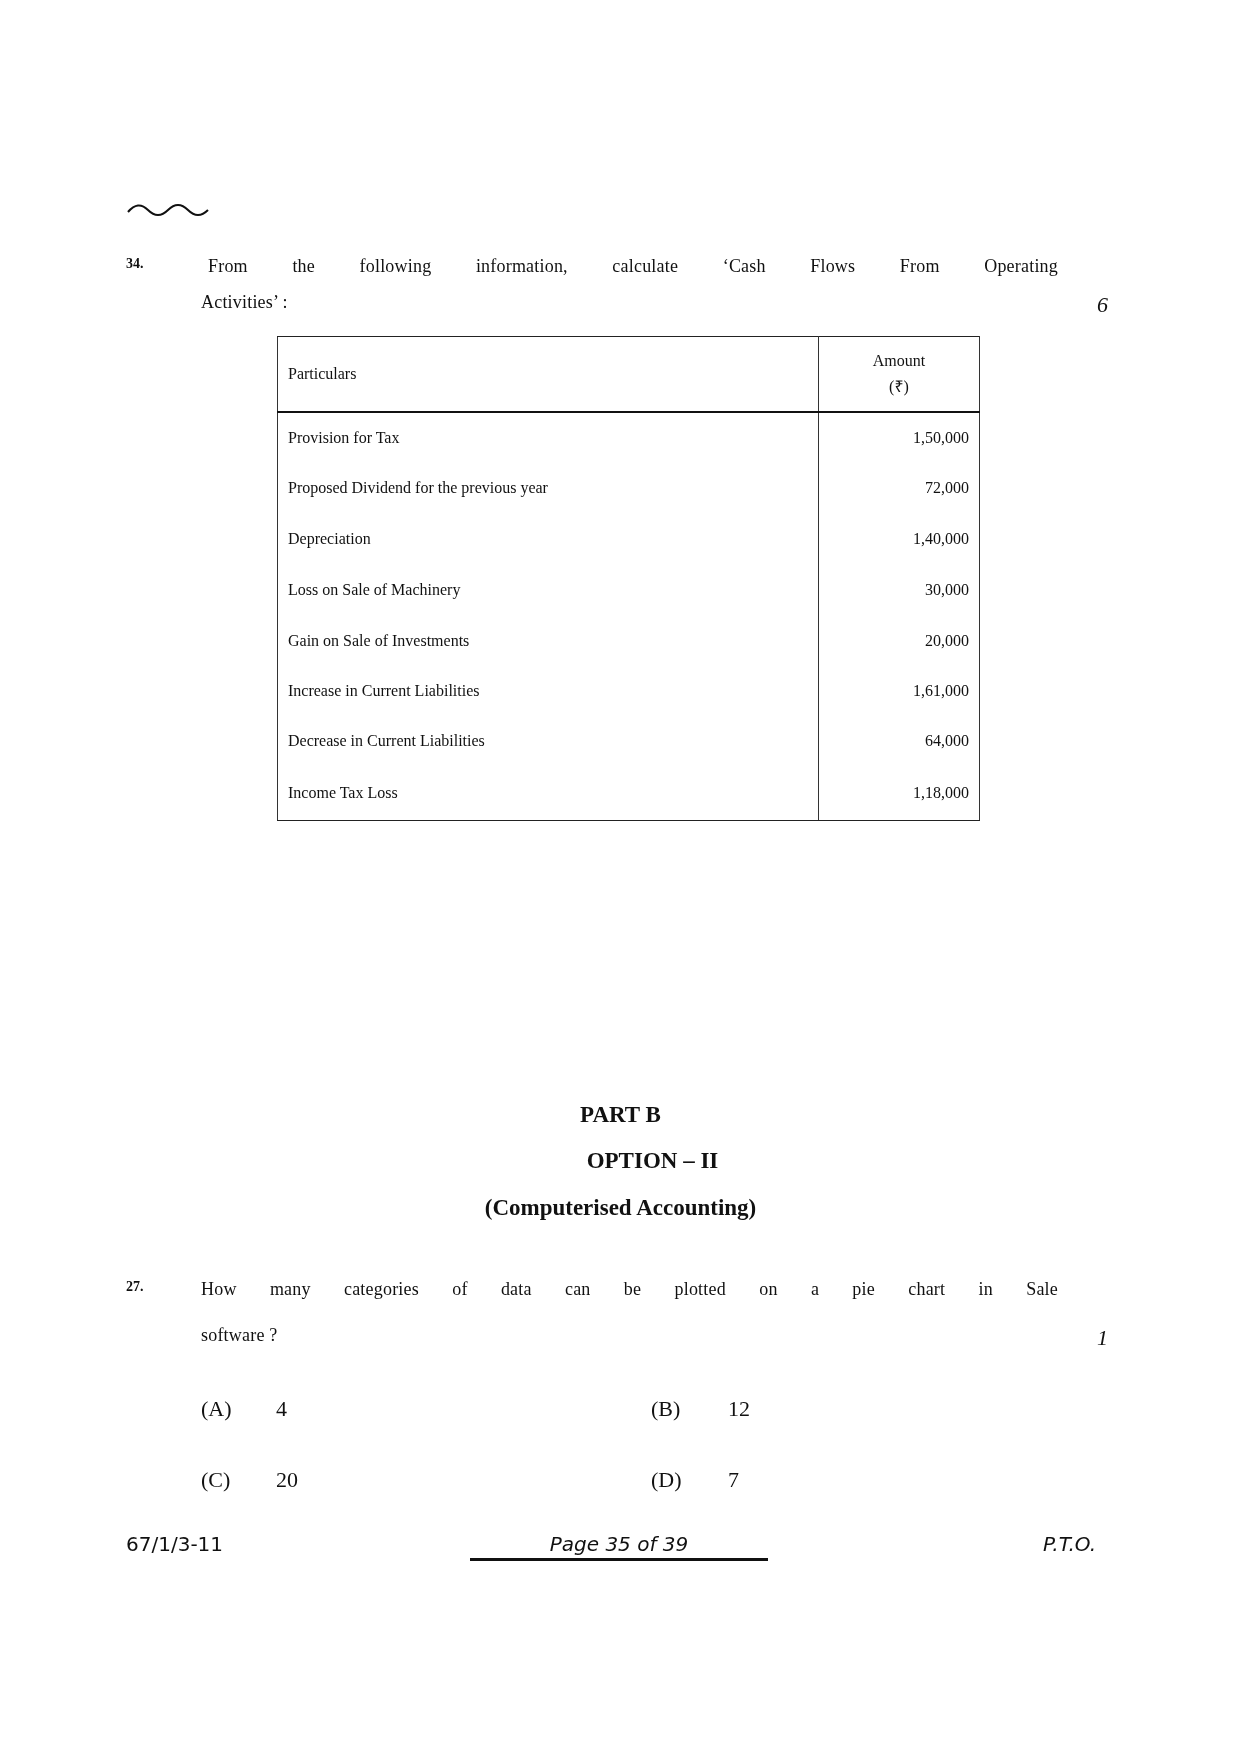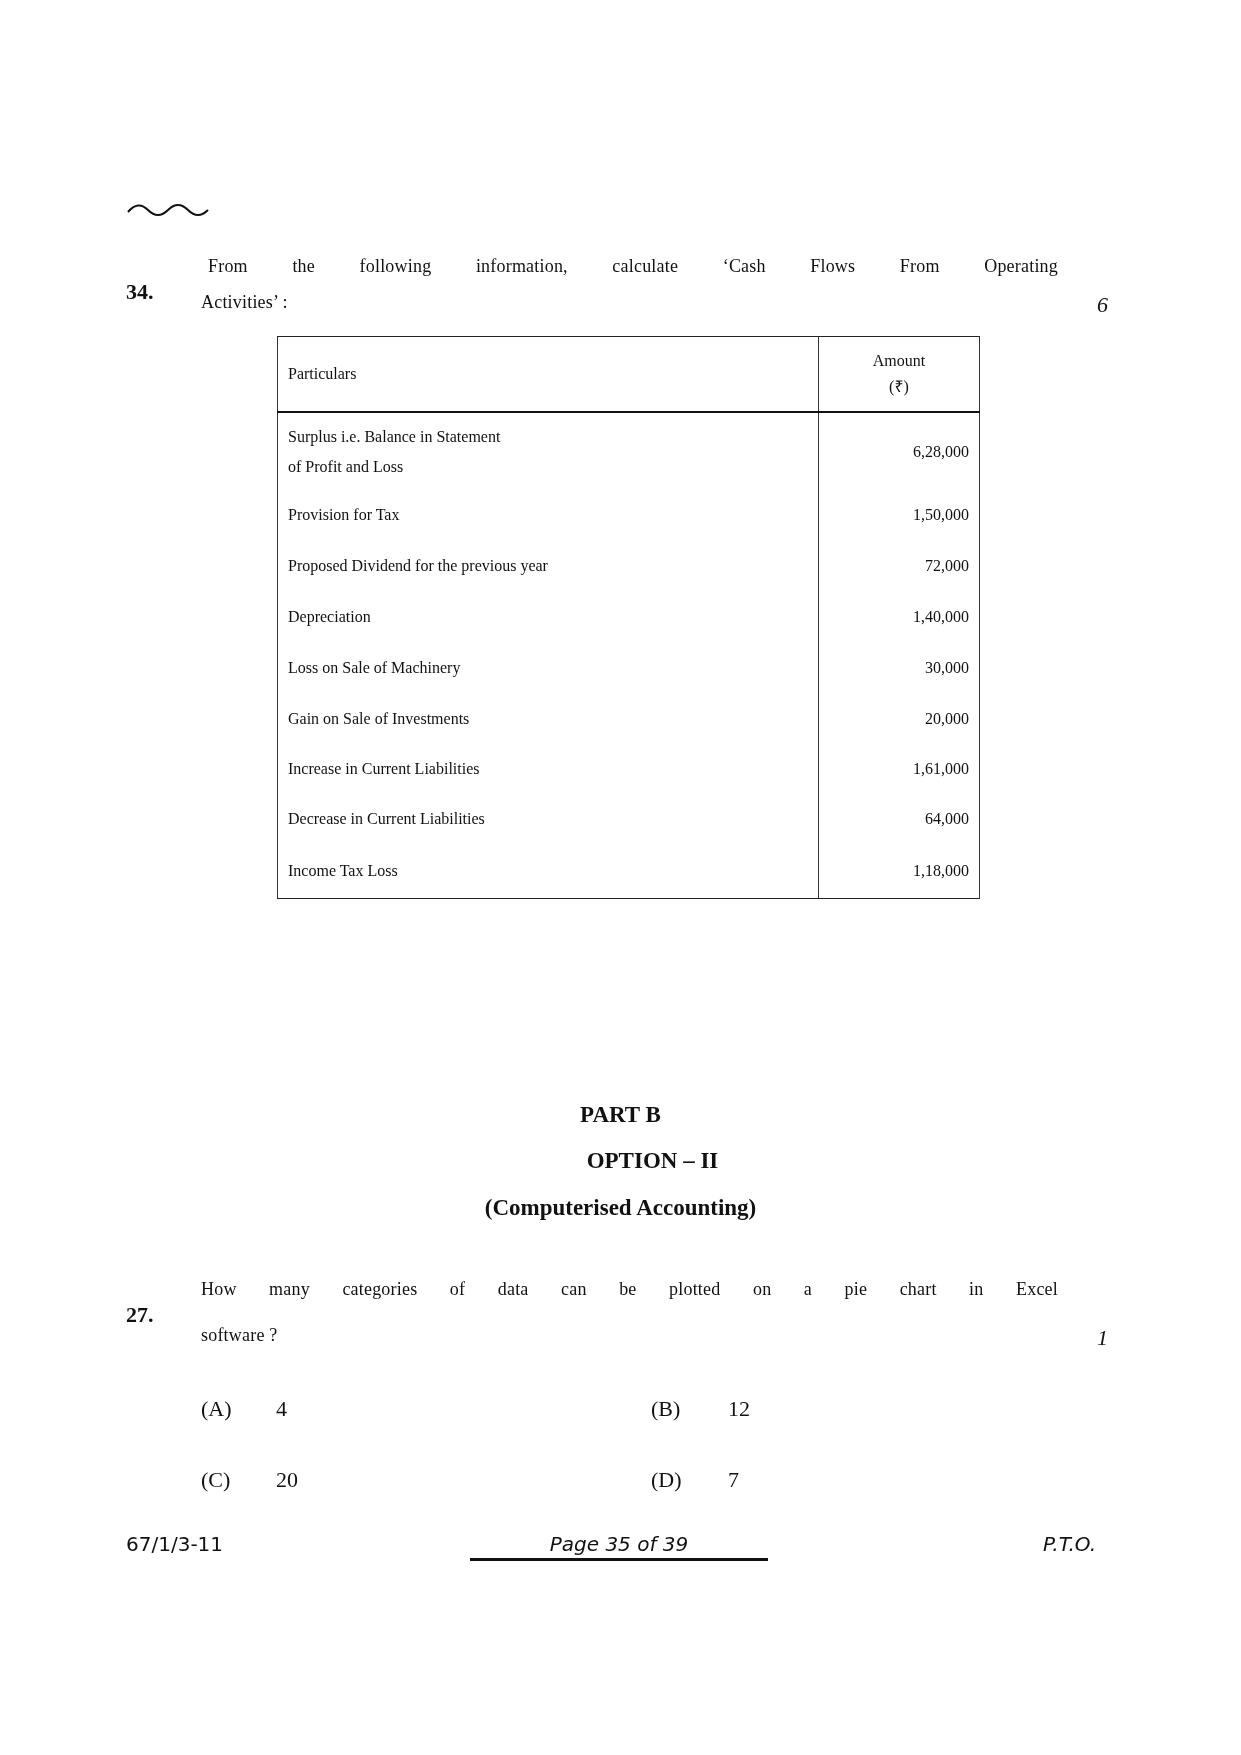--- a/index.html
+++ b/index.html
@@ -2,21 +2,21 @@
 <html><head>
   <meta charset="utf-8">
   <style>
     html, body { margin: 0; padding: 0; background: #ffffff; }
     body {
       width: 1241px; height: 1755px; position: relative; overflow: hidden;
       font-family: "DejaVu Serif", "Liberation Serif", serif; color: #111;
     }
     .abs { position: absolute; }
     .serif { font-family: "Liberation Serif", "DejaVu Serif", serif; }
-    .q-num { font-weight: bold; font-size: 22px; margin-top: 23px; }
+    .q-num { font-weight: bold; font-size: 14px; }
     .q-text { font-size: 18px; letter-spacing: 0.2px; }
     .marks { font-style: italic; font-size: 22px; }
     .wave { left: 126px; top: 198px; }
 
     table.data {
       position: absolute; left: 277px; top: 336px; width: 703px;
       border-collapse: collapse; font-size: 16px;
       font-family: Liberation Serif, serif;
     }
     table.data td, table.data th {
@@ -53,27 +53,20 @@
   <thead>
     <tr>
       <th class="part">Particulars</th>
       <th class="amt">
         <div>Amount</div>
         <div>(₹)</div>
       </th>
     </tr>
   </thead>
   <tbody>
-    <tr style="height:78px;">
-      <td class="part">
-          <div>Surplus i.e. Balance in Statement</div>
-          <div>of Profit and Loss</div>
-        </td>
-      <td class="amt">6,28,000</td>
-    </tr>
     <tr style="height:50px;">
       <td class="part">Provision for Tax</td>
       <td class="amt">1,50,000</td>
     </tr>
     <tr style="height:51px;">
       <td class="part">Proposed Dividend for the previous year</td>
       <td class="amt">72,000</td>
     </tr>
     <tr style="height:51px;">
       <td class="part">Depreciation</td>
@@ -100,21 +93,21 @@
       <td class="amt">1,18,000</td>
     </tr>
   </tbody>
 </table>
 
 <div class="abs heading serif" style="top:1102px;">PART B</div>
 <div class="abs heading serif" style="top:1148px;margin-left:32px;">OPTION – II</div>
 <div class="abs heading serif" style="top:1195px;">(Computerised Accounting)</div>
 
 <div class="abs q-num serif" style="left:126px; top:1279px;">27.</div>
-<div class="abs q-text serif" style="left:201px; top:1279px; width:857px; text-align:justify; text-align-last:justify;">How many categories of data can be plotted on a pie chart in Excel</div>
+<div class="abs q-text serif" style="left:201px; top:1279px; width:857px; text-align:justify; text-align-last:justify;">How many categories of data can be plotted on a pie chart in Sale</div>
 <div class="abs q-text serif" style="left:201px; top:1325px;">software ?</div>
 <div class="abs marks serif" style="left:1097px; top:1325px;">1</div>
 
 <div class="abs opt-label serif" style="left:201px; top:1396px;">(A)</div>
 <div class="abs opt-val serif" style="left:276px; top:1396px;">4</div>
 <div class="abs opt-label serif" style="left:651px; top:1396px;">(B)</div>
 <div class="abs opt-val serif" style="left:728px; top:1396px;">12</div>
 
 <div class="abs opt-label serif" style="left:201px; top:1467px;">(C)</div>
 <div class="abs opt-val serif" style="left:276px; top:1467px;">20</div>

